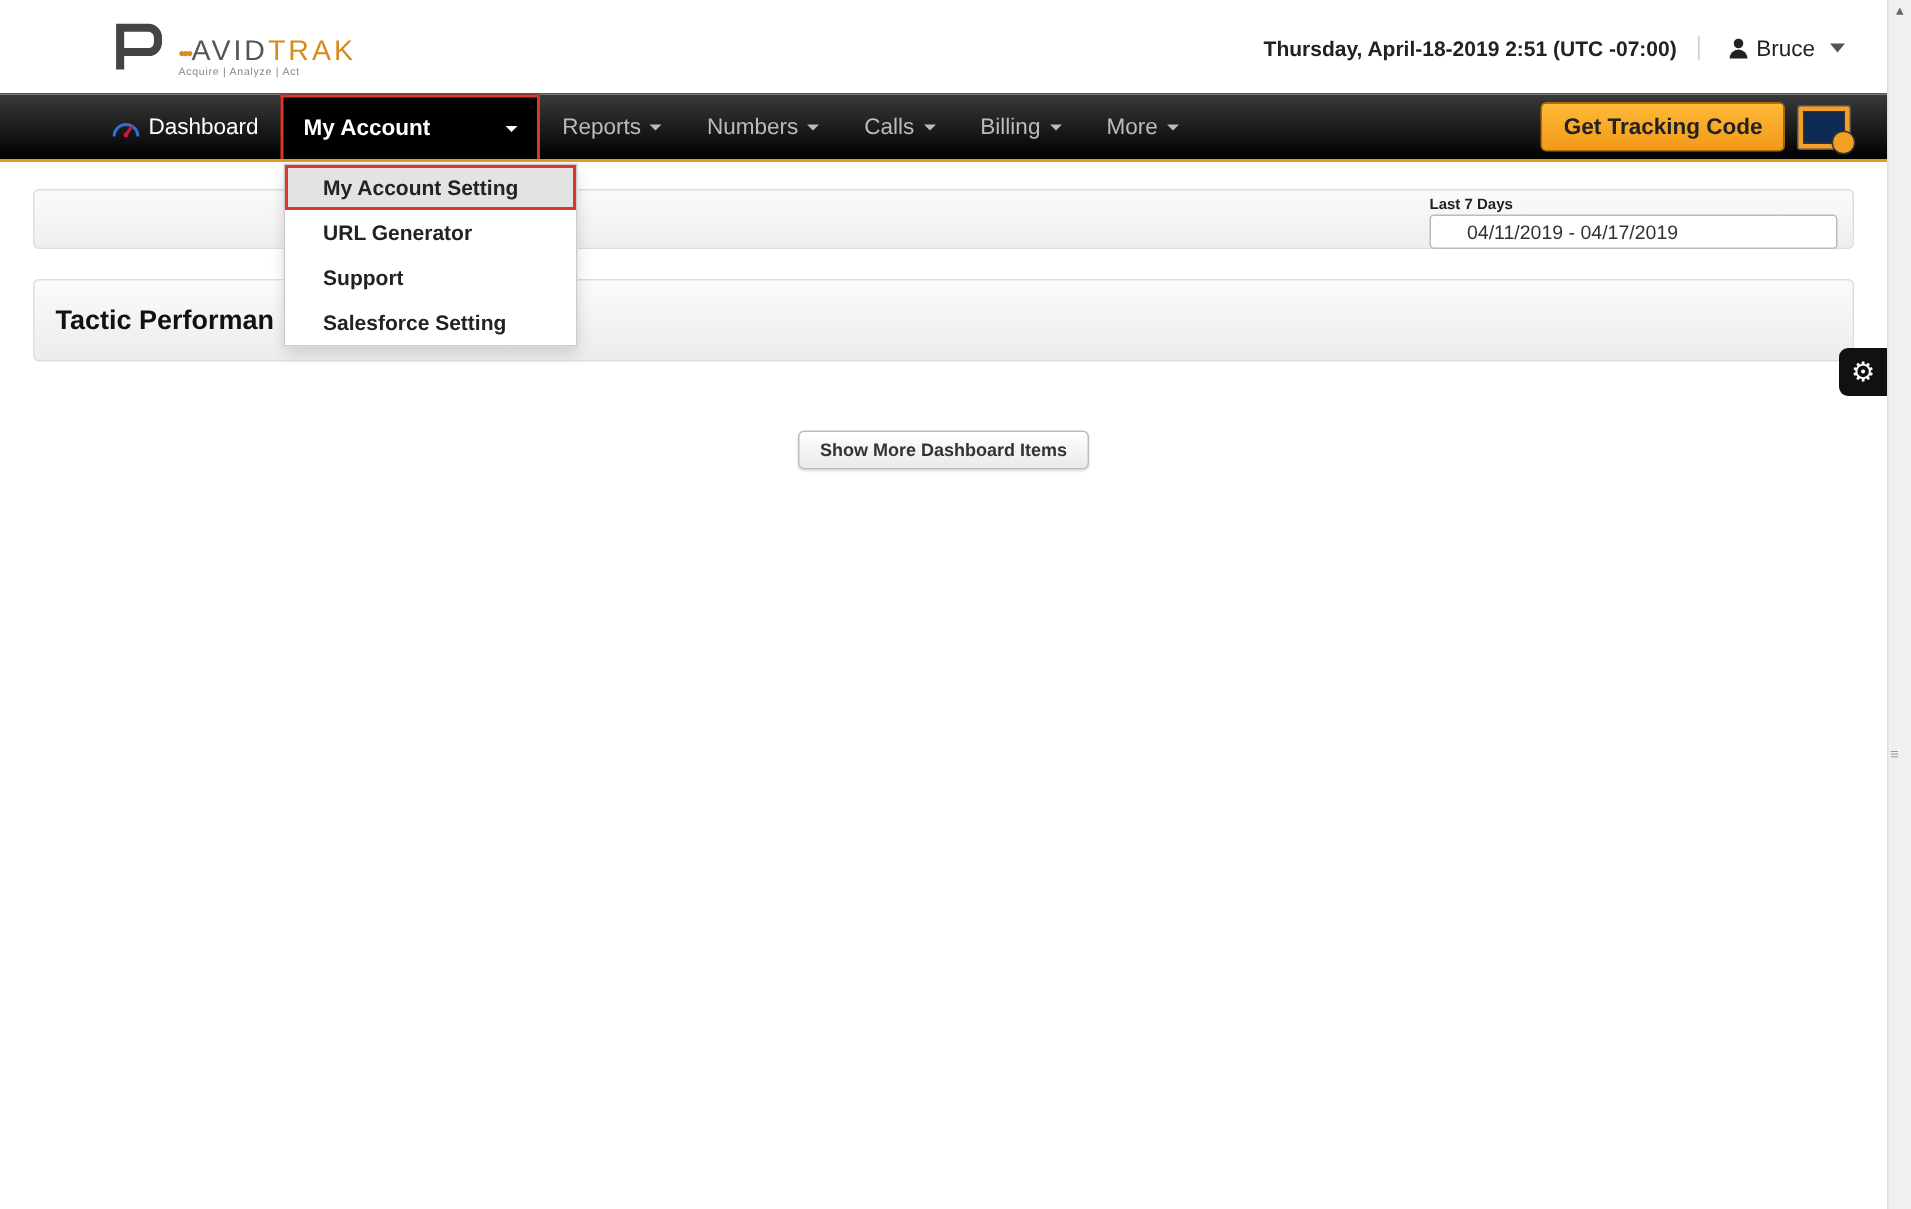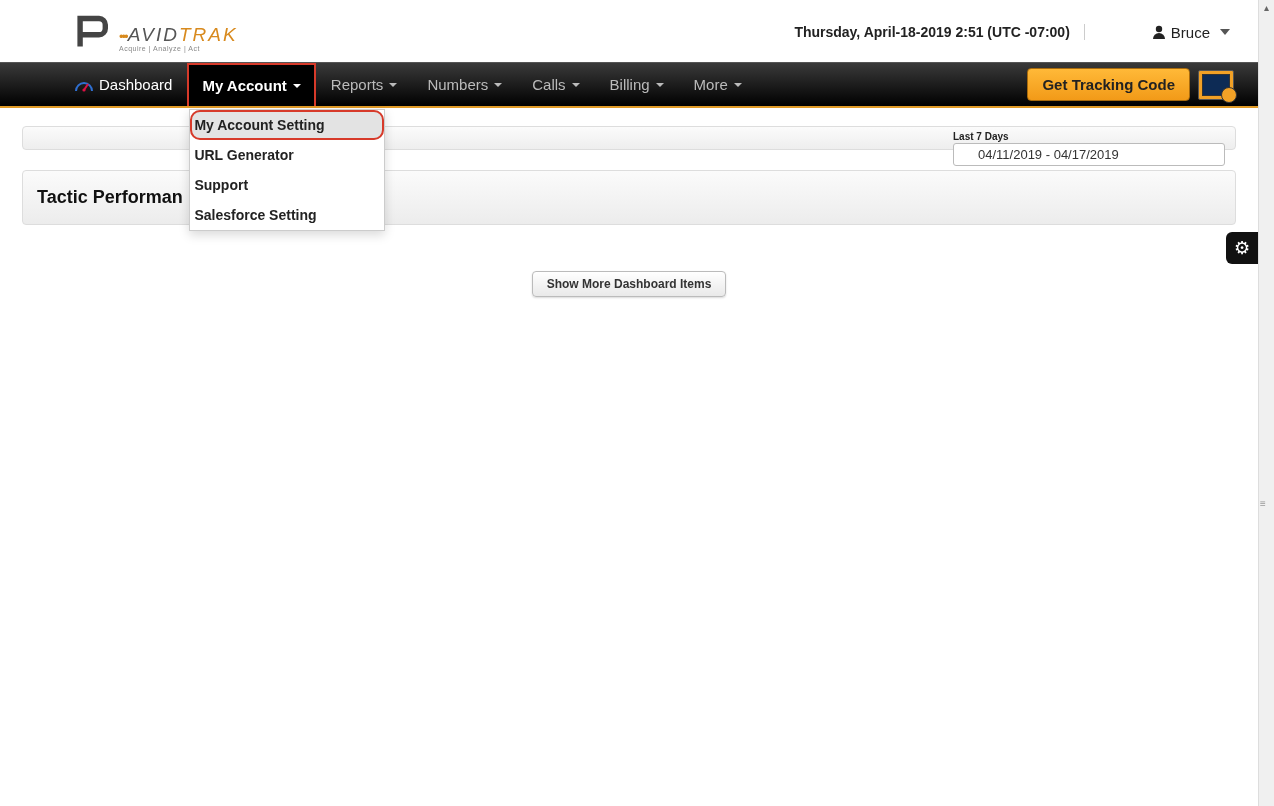--- a/index.html
+++ b/index.html
@@ -38,24 +38,24 @@
     justify-content:space-between;
     align-items:center;
     padding: 6px 28px 4px 72px;
     height:62px;
   }
   .logo { display:flex; align-items:flex-end; }
   .logo-svg { width:45px; height:40px; }
   .logo-text { display:flex; flex-direction:column; margin-left:2px; }
   .logo-main { display:flex; align-items:baseline; }
   .logo-dots { color:#d88a1e; letter-spacing:-2px; font-size:13px; margin-right:1px;}
-  .logo-name { font-family: Verdana, sans-serif; letter-spacing:2px; font-size:19px; color:#555;font-style:italic;}
+  .logo-name { font-family: Verdana, sans-serif; letter-spacing:2px; font-size:19px; color:#555;}
   .logo-tag { font-size:7px; color:#888; letter-spacing:0.5px; margin-top:-1px;}
 
-  .top-right { display:flex; align-items:center;gap:48px; }
+  .top-right { display:flex; align-items:center; }
   .dt-block { text-align:right; padding-right:14px; border-right:1px solid #ccc; }
   .dt-line { font-weight:bold; color:#222; font-size:14px;}
   .balance  { font-weight:bold; color:#2e8b2e; font-size:15px;}
   .user-block { display:flex; align-items:center; padding-left:18px; cursor:pointer;}
   .user-name { font-size:15px; color:#222; margin:0 10px 0 4px;}
   .caret-down {
     width:0;height:0;border-left:5px solid transparent;border-right:5px solid transparent;
     border-top:6px solid #555;
   }
 
@@ -85,20 +85,21 @@
   .nav-item .mini-caret {
     width:0;height:0;border-left:4px solid transparent;border-right:4px solid transparent;
     border-top:4px solid currentColor; margin-left:6px;
   }
   .nav-item.active-open {
     background:#000;
     border:2px solid #d73a2a;
     border-bottom:none;
     padding:0 13px;
     color:#fff;
+    gap:44px;
   }
   .dash-icon {
     width:18px;height:14px;margin-right:6px;
     display:inline-block;
   }
 
   .nav-spacer { flex:1; }
   .get-code-btn {
     align-self:center;
     background: linear-gradient(#ffb938, #f29a18);
@@ -135,43 +136,42 @@
     position:absolute;
     top:44px;
     left:0;
     background:#fff;
     border:1px solid #ccc;
     min-width:196px;
     box-shadow:0 4px 10px rgba(0,0,0,.15);
     z-index:50;
   }
   .dropdown-item {
-    padding:7px 4px;
+    padding:7px 25px;
     font-size:14px;
     color:#222;
     cursor:pointer;
     white-space:nowrap;
-    border-radius:10px;
   }
   .dropdown-item.highlighted {
     background:#e3e3e3;
     outline:2px solid #d73a2a;
     outline-offset:-2px;
   }
 
   
   .body-area { padding:18px 22px 0 22px; }
   .panel {
     border:1px solid #ddd;
     border-radius:4px;
     background:#f7f7f7;
     margin-bottom:20px;
   }
   .panel.date-panel {
-    height:24px;
+    height:40px;
     position:relative;
     background:linear-gradient(#fbfbfb,#eee);
   }
   .date-widget {
     position:absolute; right:10px; top:4px;
     text-align:left;
   }
   .date-widget-label { font-size:10px; font-weight:bold; color:#222;}
   .date-input {
     margin-top:1px;

